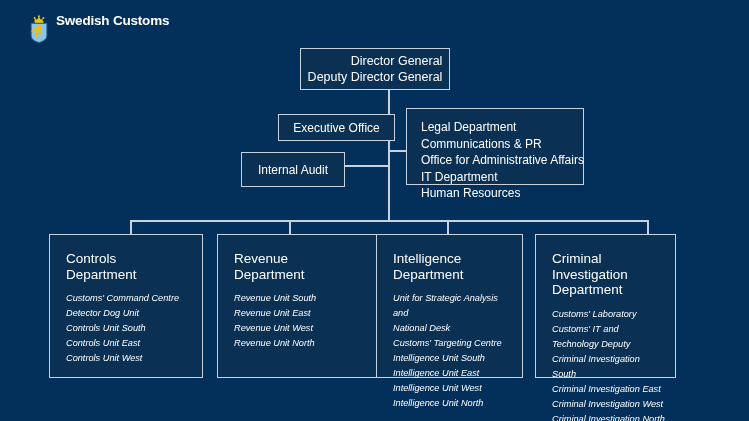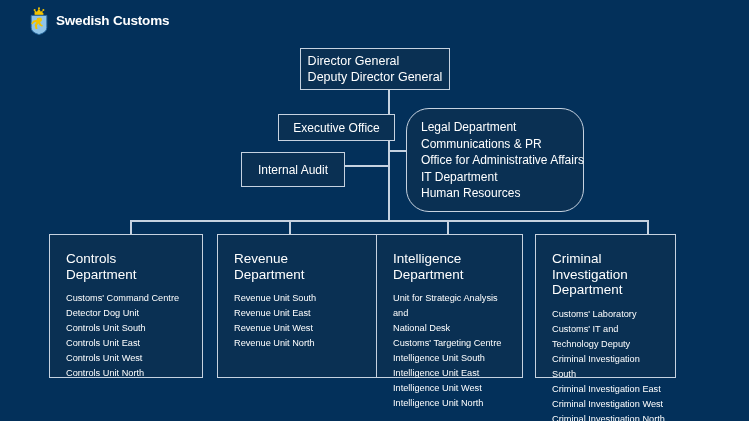--- a/index.html
+++ b/index.html
@@ -19,23 +19,23 @@
   
   #chart-root {
     position: absolute;
     inset: 0;
   }
 
   
   #brand {
     position: absolute;
     left: 28px;
-    top: 6px;
+    top: 14px;
     display: flex;
-    align-items: center;
+    align-items: flex-start;
     gap: 6px;
   }
   #brand-emblem {
     width: 22px;
     height: 29px;
     display: block;
   }
   #brand-text {
     font-size: 13.5px;
     font-weight: bold;
@@ -53,21 +53,21 @@
     border: 1.5px solid #c6d2e0;
     z-index: 3;
   }
   .node.flat {
     display: flex;
     align-items: center;
     justify-content: center;
   }
 
   .node-title-center {
-    text-align: left;
+    text-align: right;
     font-size: 12.5px;
     line-height: 16px;
     color: #ffffff;
   }
   .node-label {
     font-size: 12px;
     line-height: 14px;
     color: #ffffff;
   }
 
@@ -89,21 +89,21 @@
     font-weight: normal;
     color: #ffffff;
     margin: 0 0 9px 0;
     white-space: pre-line;
   }
   .dept-units {
     font-size: 9.2px;
     line-height: 15px;
     color: #ffffff;
   }
-  .dept-units div { white-space: pre-line; }
+  .dept-units div { white-space: pre-line; font-style: italic; }
 
   
   .line {
     position: absolute;
     background: #c6d2e0;
     z-index: 1;
   }
   .line.v { width: 1.5px; }
   .line.h { height: 1.5px; }
 </style>
@@ -151,38 +151,37 @@
   </div>
 
   <div class="node flat" style="left:241px; top:114px; width:117px; height:27px;margin-left:37px;">
     <span class="node-label">Executive Office</span>
   </div>
 
   <div class="node flat" style="left:241px; top:152px; width:104px; height:35px;">
     <span class="node-label">Internal Audit</span>
   </div>
 
-  <div class="node stafflist" style="left:406px; top:108px; width:178px; height:104px;border-radius:23px;">
+  <div class="node stafflist" style="left:406px; top:108px; width:178px; height:77px;">
     <div>Legal Department</div>
     <div>Communications &amp; PR</div>
     <div>Office for Administrative Affairs</div>
     <div>IT Department</div>
     <div>Human Resources</div>
   </div>
 
   <div class="node dept" style="left:49px; top:234px; width:154px; height:144px;">
     <div class="dept-title">Controls
 Department</div>
     <div class="dept-units">
       <div>Customs' Command Centre</div>
       <div>Detector Dog Unit</div>
       <div>Controls Unit South</div>
       <div>Controls Unit East</div>
       <div>Controls Unit West</div>
-      <div>Controls Unit North</div>
     </div>
   </div>
 
   <div class="node dept" style="left:217px; top:234px; width:172px; height:144px;">
     <div class="dept-title">Revenue
 Department</div>
     <div class="dept-units">
       <div>Revenue Unit South</div>
       <div>Revenue Unit East</div>
       <div>Revenue Unit West</div>

